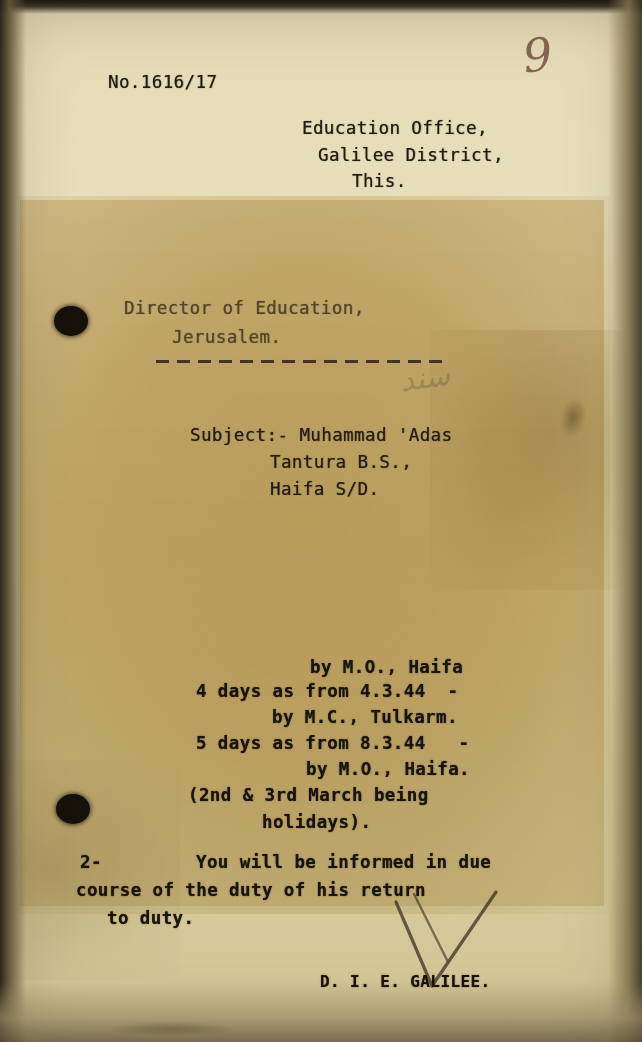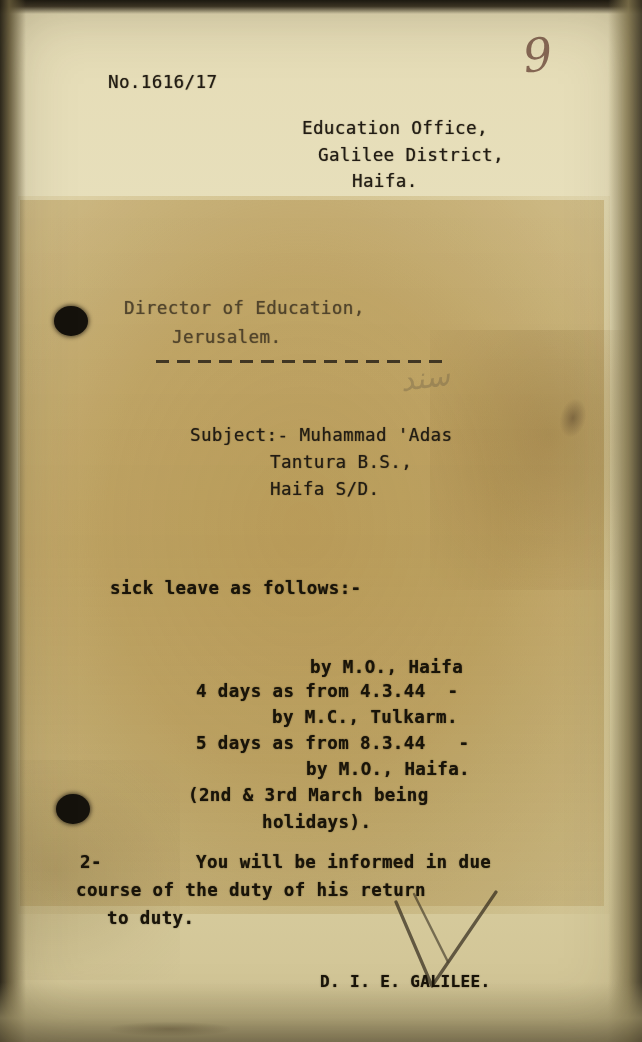--- a/index.html
+++ b/index.html
@@ -197,35 +197,34 @@
   <div class="hole h2"></div>
 
   <div class="doc">
 
     <div class="t refno">No.1616/17</div>
 
     <div class="pagenum">9</div>
 
     <div class="t off1">Education Office,</div>
     <div class="t off2">Galilee District,</div>
-    <div class="t off3">Haifa.</div>
+    <div class="t off3">This.</div>
 
 
     <div class="t addr1 faded">Director of Education,</div>
     <div class="t addr2 faded">Jerusalem.</div>
     <div class="rule"></div>
 
     <div class="scrawl">سند</div>
     <div class="smudge"></div>
 
     <div class="t subj1"><span>Subject:-</span><span> </span><span>Muhammad 'Adas</span></div>
     <div class="t subj2">Tantura B.S.,</div>
     <div class="t subj3">Haifa S/D.</div>
 
-    <div class="t body2 strong">sick leave as follows:-</div>
 
     <div class="t l1b strong">by M.O., Haifa</div>
 
     <div class="t l2 strong">4 days as from 4.3.44  -</div>
     <div class="t l2b strong">by M.C., Tulkarm.</div>
 
     <div class="t l3 strong">5 days as from 8.3.44   -</div>
     <div class="t l3b strong">by M.O., Haifa.</div>
 
     <div class="t l4 strong">(2nd &amp; 3rd March being</div>

